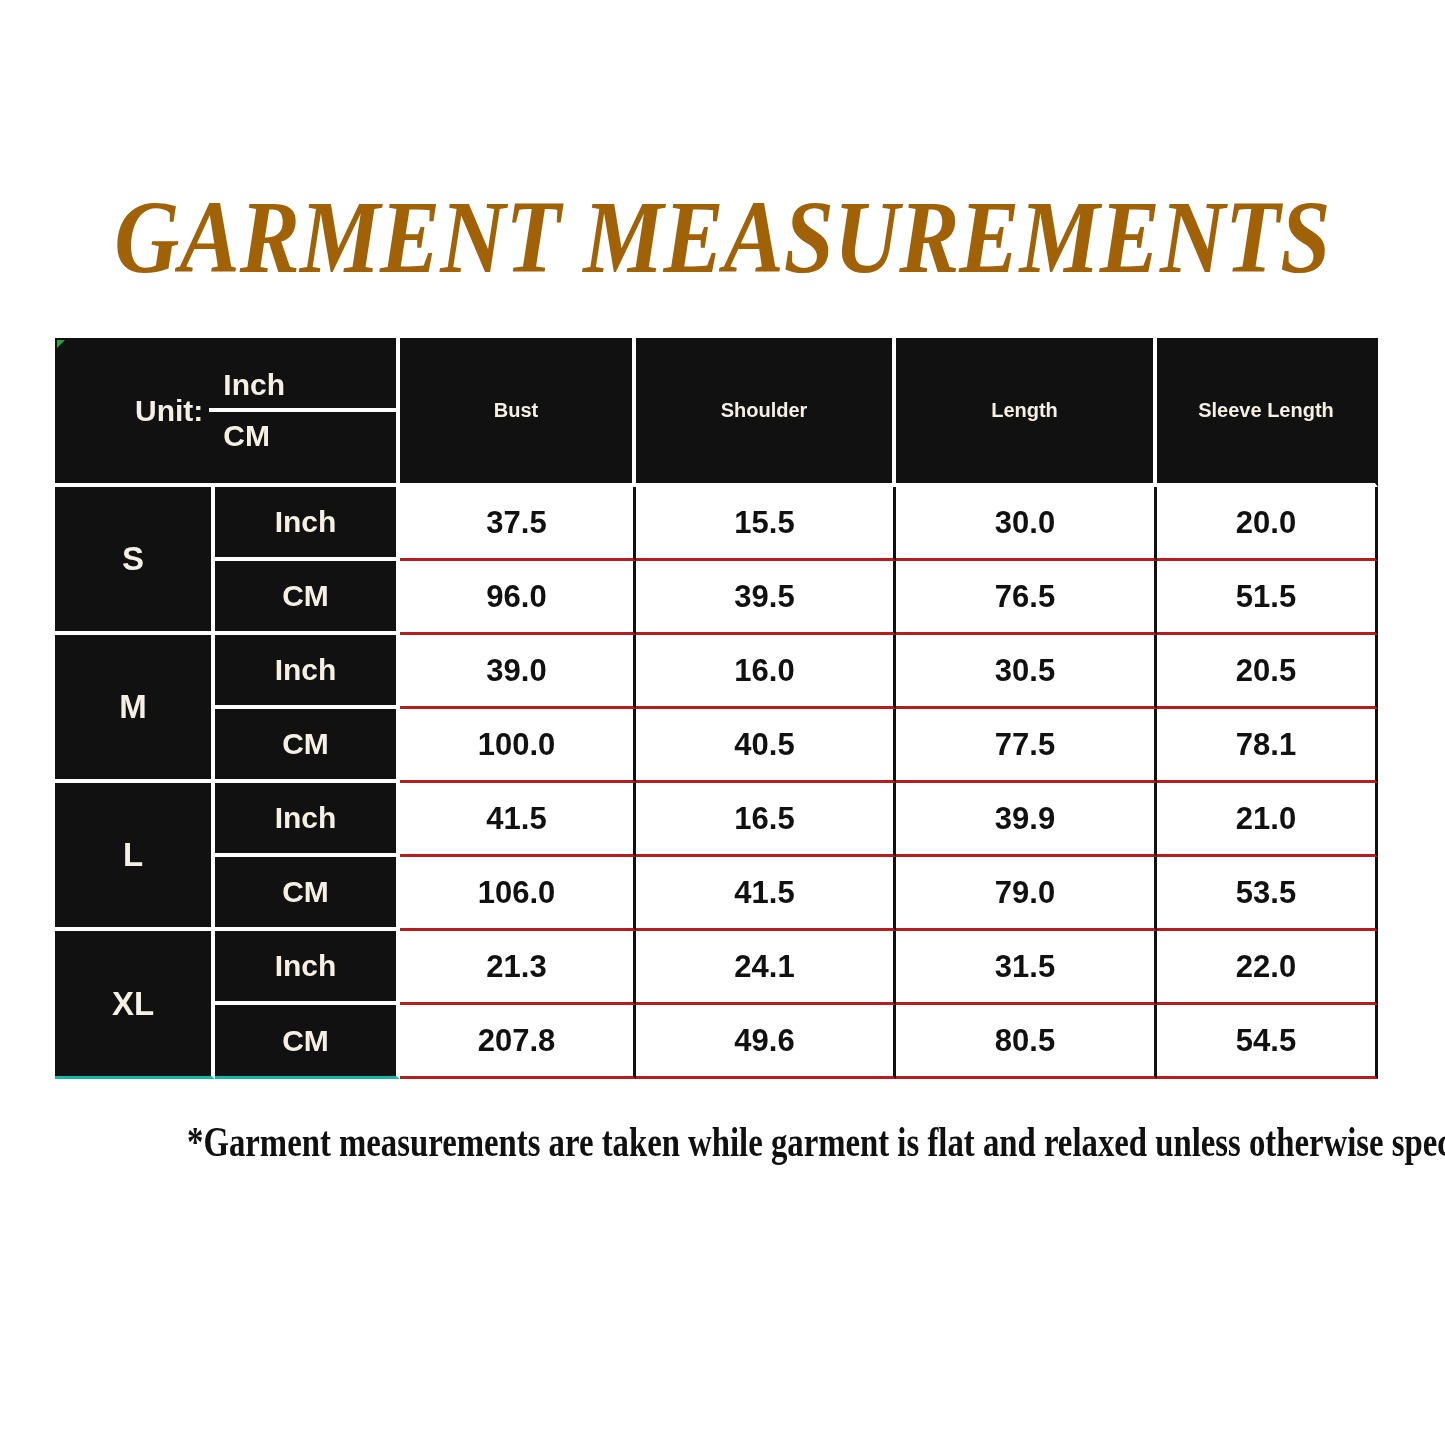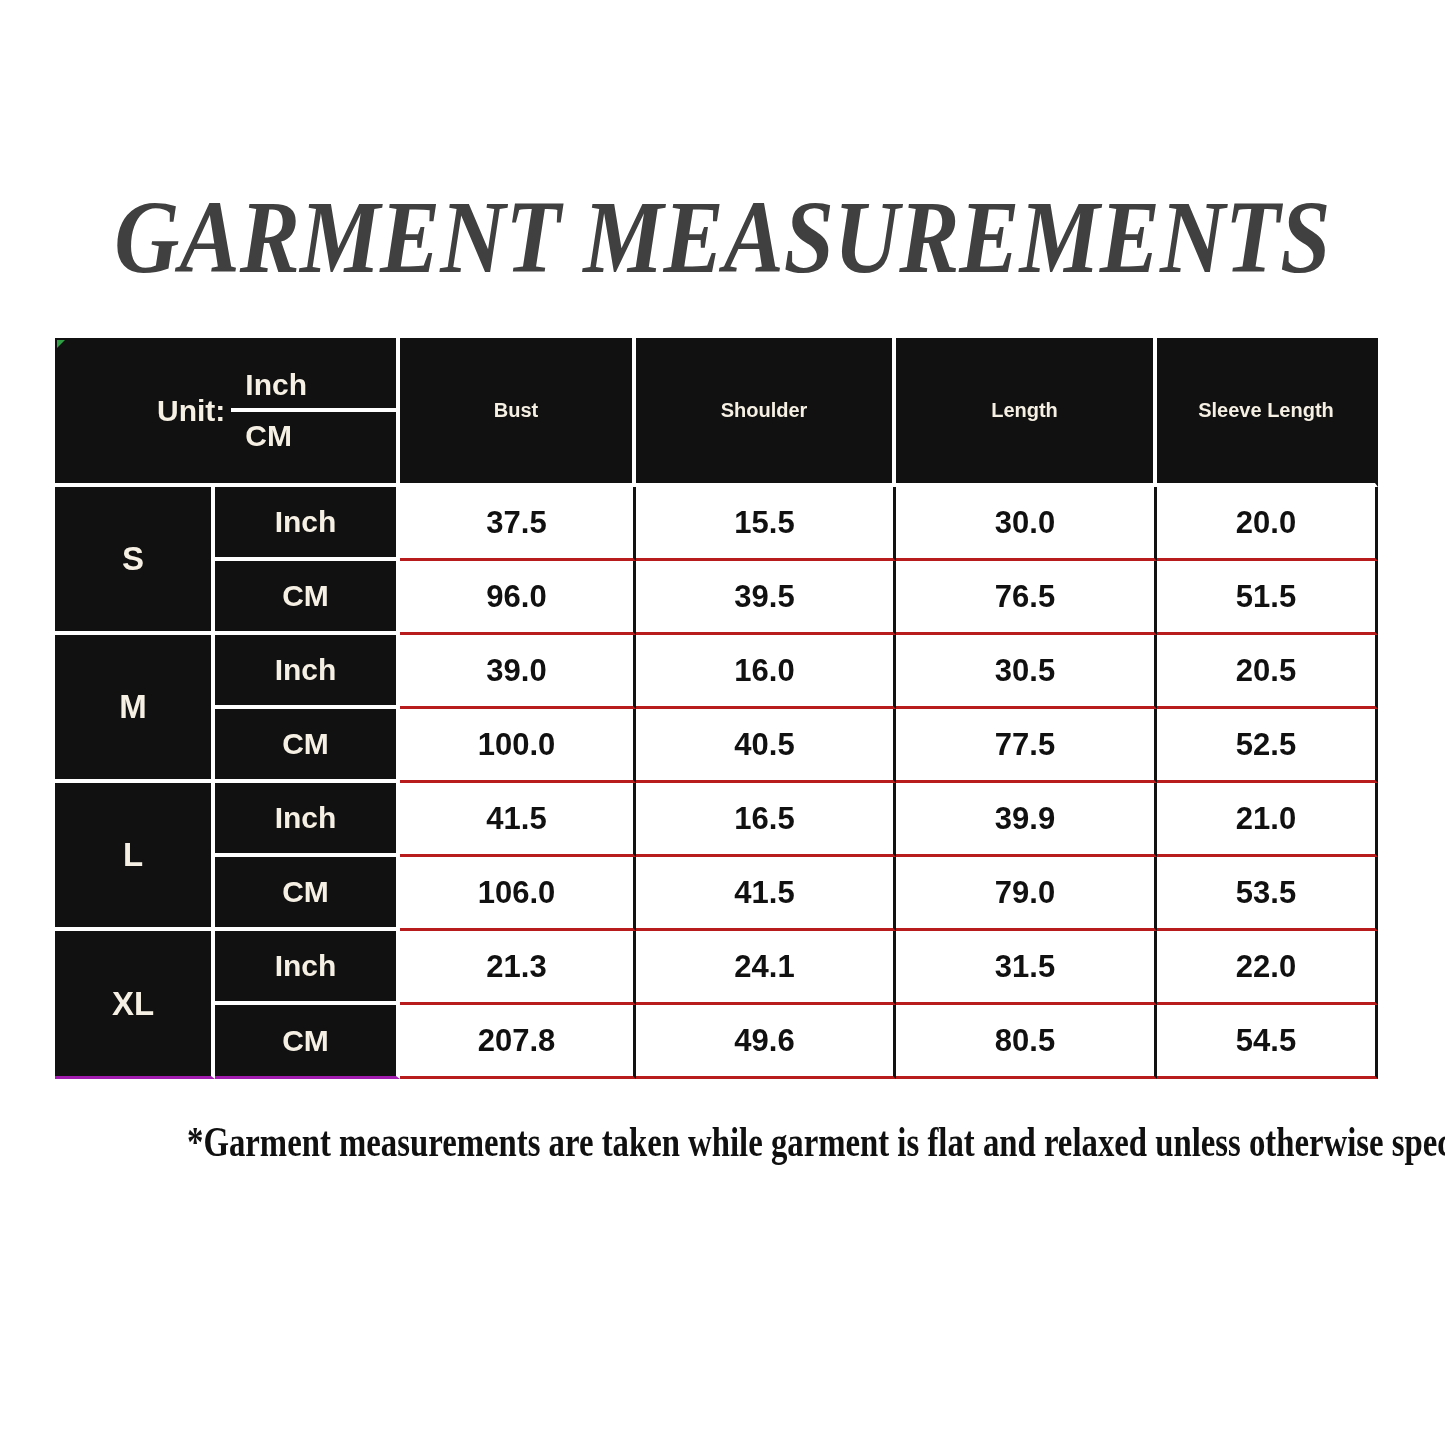--- a/index.html
+++ b/index.html
@@ -13,21 +13,21 @@
   }
 
   
   .title {
     position: absolute;
     top: 183px;
     left: 0;
     width: 100%;
     margin: 0;
     text-align: center;
-    color: #404040;
+    color: #a16207;
   }
   .title-inner {
     display: inline-block;
     font-family: "Liberation Serif", "DejaVu Serif", serif;
     font-style: italic;
     font-weight: 700;
     font-size: 94px;
     letter-spacing: 0px;
     white-space: nowrap;
     transform: scale(0.96, 1.1);
@@ -68,31 +68,31 @@
     background: #ffffff;
     color: #111111;
     border-right: 3px solid #111111;
     border-bottom: 3px solid #b91c1c;
     font-size: 31px;
   }
   .col-head { font-size: 20px; line-height: 1.35; padding: 0 28px; }
   .size-cell { font-size: 33px; }
   .unit-row-cell { font-size: 30px; }
   .edge-r { border-right: 3px solid #111111; }
-  .edge-b { border-bottom: 3px solid #a21caf; }
+  .edge-b { border-bottom: 3px solid #14b8a6; }
 
   
   .unit-cell { position: relative; }
   .unit-wrap {
     display: flex;
     align-items: center;
     height: 145px;
     padding-left: 80px;
   }
-  .unit-label { font-size: 30px; flex: 0 0 auto; margin-left: 22px; }
+  .unit-label { font-size: 30px; flex: 0 0 auto; }
   .unit-frac {
     flex: 1 1 auto;
     display: flex;
     flex-direction: column;
     margin-left: 6px;
   }
   .frac-top {
     display: block;
     text-align: left;
     padding: 0 0 6px 14px;
@@ -192,21 +192,21 @@
         <td class="wt">39.0</td>
         <td class="wt">16.0</td>
         <td class="wt">30.5</td>
         <td class="wt">20.5</td>
       </tr>
       <tr>
         <th class="bk unit-row-cell">CM</th>
         <td class="wt">100.0</td>
         <td class="wt">40.5</td>
         <td class="wt">77.5</td>
-        <td class="wt">52.5</td>
+        <td class="wt">78.1</td>
       </tr>
 
       <tr>
         <th rowspan="2" class="bk size-cell">L</th>
         <th class="bk unit-row-cell">Inch</th>
         <td class="wt">41.5</td>
         <td class="wt">16.5</td>
         <td class="wt">39.9</td>
         <td class="wt">21.0</td>
       </tr>

